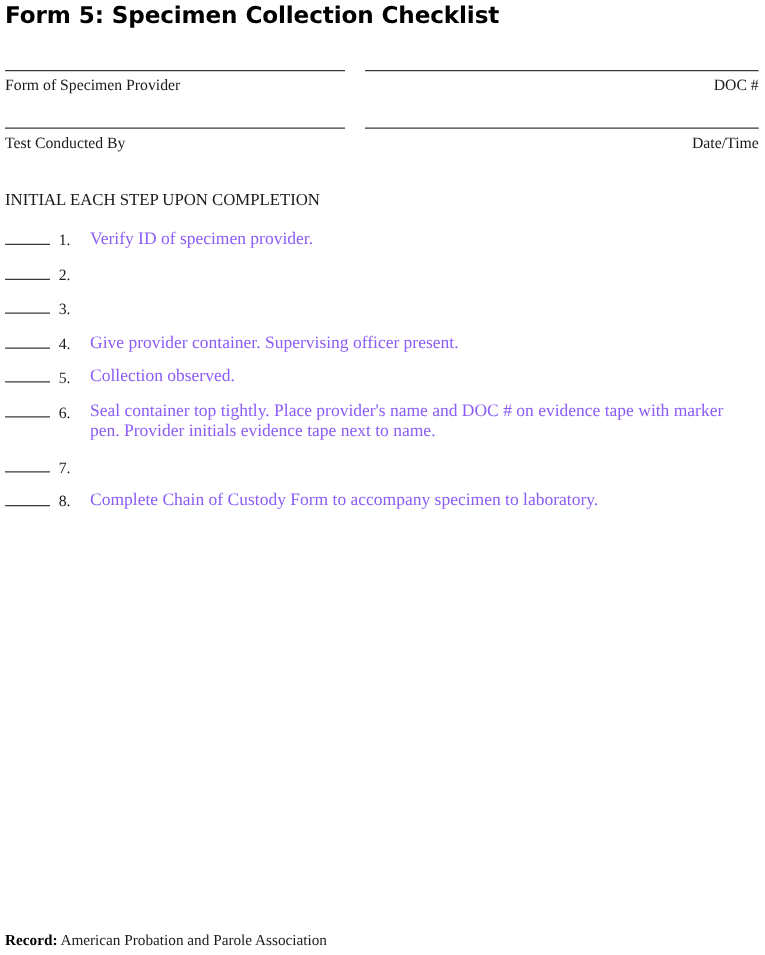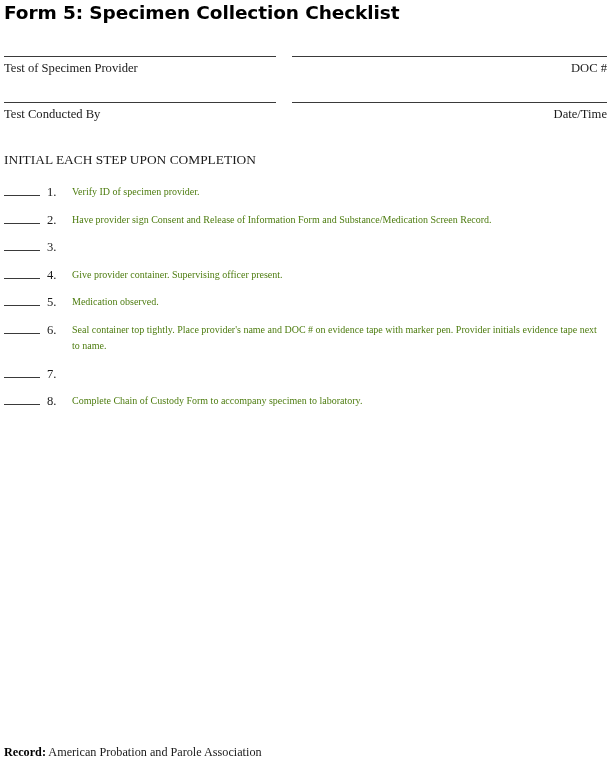--- a/index.html
+++ b/index.html
@@ -96,23 +96,23 @@
   .check-num {
     flex: 0 0 auto;
     width: 25px;
     font-size: 12.6px;
     line-height: 16.5px;
     text-align: left;
     color: #1a1a1a;
   }
   .check-text {
     flex: 1 1 auto;
-    font-size: 10px;
+    font-size: 14px;
     line-height: 16.5px;
-    color: #4d7c0f;
+    color: #8b5cf6;
     max-width: 530px;
   }
 
   
   .footer {
     position: absolute;
     left: 4px;
     bottom: 4px;
     font-size: 12.2px;
     line-height: 15px;
@@ -127,21 +127,21 @@
 </head>
 <body>
 
 <div class="page">
 
   <h1 class="doc-title">Form 5: Specimen Collection Checklist</h1>
 
   <div class="field-row row-1">
     <div class="field left">
       <div class="field-rule"></div>
-      <div class="field-label">Test of Specimen Provider</div>
+      <div class="field-label">Form of Specimen Provider</div>
     </div>
     <div class="field right">
       <div class="field-rule"></div>
       <div class="field-label">DOC #</div>
     </div>
   </div>
 
   <div class="field-row row-2">
     <div class="field left">
       <div class="field-rule"></div>
@@ -159,38 +159,37 @@
 
     <div class="check-item">
       <span class="check-blank"></span>
       <span class="check-num">1.</span>
       <span class="check-text">Verify ID of specimen provider.</span>
     </div>
 
     <div class="check-item">
       <span class="check-blank"></span>
       <span class="check-num">2.</span>
-      <span class="check-text">Have provider sign Consent and Release of Information Form and Substance/Medication Screen Record.</span>
     </div>
 
     <div class="check-item">
       <span class="check-blank"></span>
       <span class="check-num">3.</span>
     </div>
 
     <div class="check-item">
       <span class="check-blank"></span>
       <span class="check-num">4.</span>
       <span class="check-text">Give provider container. Supervising officer present.</span>
     </div>
 
     <div class="check-item">
       <span class="check-blank"></span>
       <span class="check-num">5.</span>
-      <span class="check-text">Medication observed.</span>
+      <span class="check-text">Collection observed.</span>
     </div>
 
     <div class="check-item">
       <span class="check-blank"></span>
       <span class="check-num">6.</span>
       <span class="check-text">Seal container top tightly. Place provider's name and DOC # on evidence tape with marker pen. Provider initials evidence tape next to name.</span>
     </div>
 
     <div class="check-item">
       <span class="check-blank"></span>

